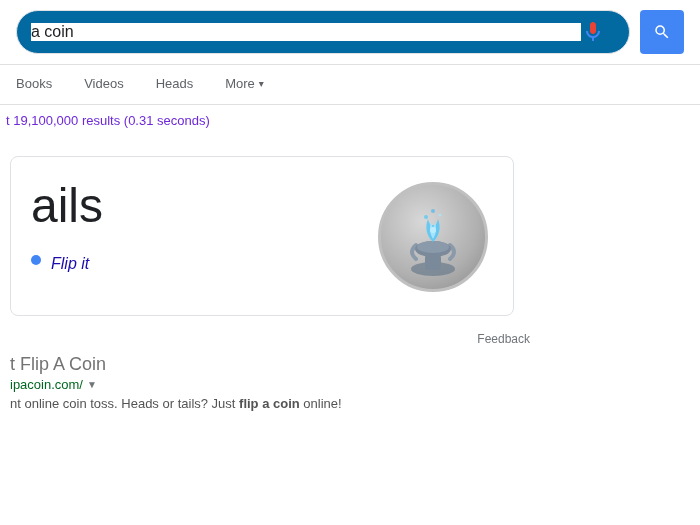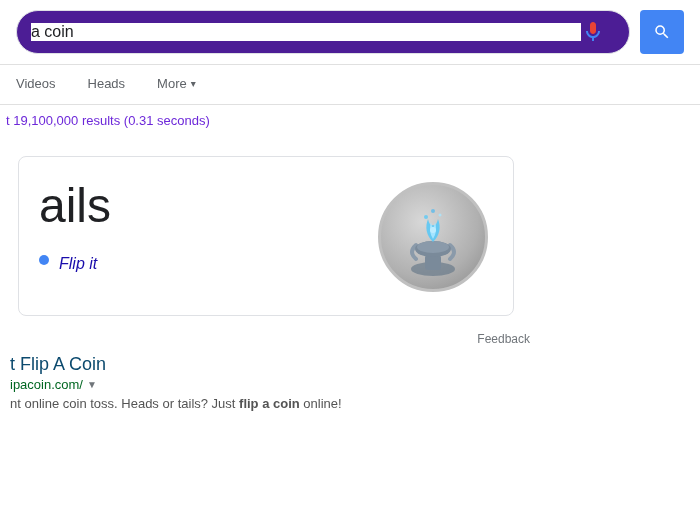--- a/index.html
+++ b/index.html
@@ -20,21 +20,21 @@
       background: #fff;
     }
     .search-input-wrapper {
       flex: 1;
       display: flex;
       align-items: center;
       border: 1px solid #dfe1e5;
       border-radius: 24px;
       padding: 6px 14px;
       height: 44px;
-      background: #4c1d95;
+      background: #0369a1;
     }
     .search-input {
       flex: 1;
       border: none;
       outline: none;
       font-size: 16px;
       color: #202124;
     }
     .mic-icon {
       width: 24px;
@@ -88,21 +88,21 @@
       font-size: 13px;
       color: #6d28d9;
       margin-left: -4px;
     }
 
     
     .coin-flip-widget {
       background: #fff;
       border: 1px solid #dfe1e5;
       border-radius: 8px;
-      margin: 12px 0 12px 8px;
+      margin: 12px 0 12px 0;
       padding: 20px 20px;
       display: flex;
       position: relative;
       min-height: 160px;
       margin-right: 16px;
     }
     .coin-flip-left {
       flex: 1;
       padding-right: 20px;
     }
@@ -159,21 +159,21 @@
       padding: 4px 0 4px;
       cursor: pointer;
     }
 
     
     .search-result {
       padding: 4px 0;
     }
     .result-title {
       font-size: 18px;
-      color: #0c4a6e;
+      color: #737373;
       cursor: pointer;
     }
     .result-url-row {
       display: flex;
       align-items: center;
       font-size: 13px;
       color: #006621;
       margin: 2px 0;
     }
     .result-url {
@@ -219,20 +219,21 @@
     </svg>
   </div>
   <button class="search-button">
     <svg width="18" height="18" viewBox="0 0 24 24">
       <path d="M15.5 14h-.79l-.28-.27A6.471 6.471 0 0 0 16 9.5 6.5 6.5 0 1 0 9.5 16c1.61 0 3.09-.59 4.23-1.57l.27.28v.79l5 4.99L20.49 19l-4.99-5zm-6 0C7.01 14 5 11.99 5 9.5S7.01 5 9.5 5 14 7.01 14 9.5 11.99 14 9.5 14z" fill="white"></path>
     </svg>
   </button>
 </div>
 
 <nav class="nav-tabs">
+  <div class="nav-tab">Books</div>
   <div class="nav-tab">Videos</div>
   <div class="nav-tab">Heads</div>
   <div class="nav-tab">
     <span>More</span>
     <span class="dropdown-arrow">▾</span>
   </div>
 </nav>
 
 <div class="content-wrapper">
 

